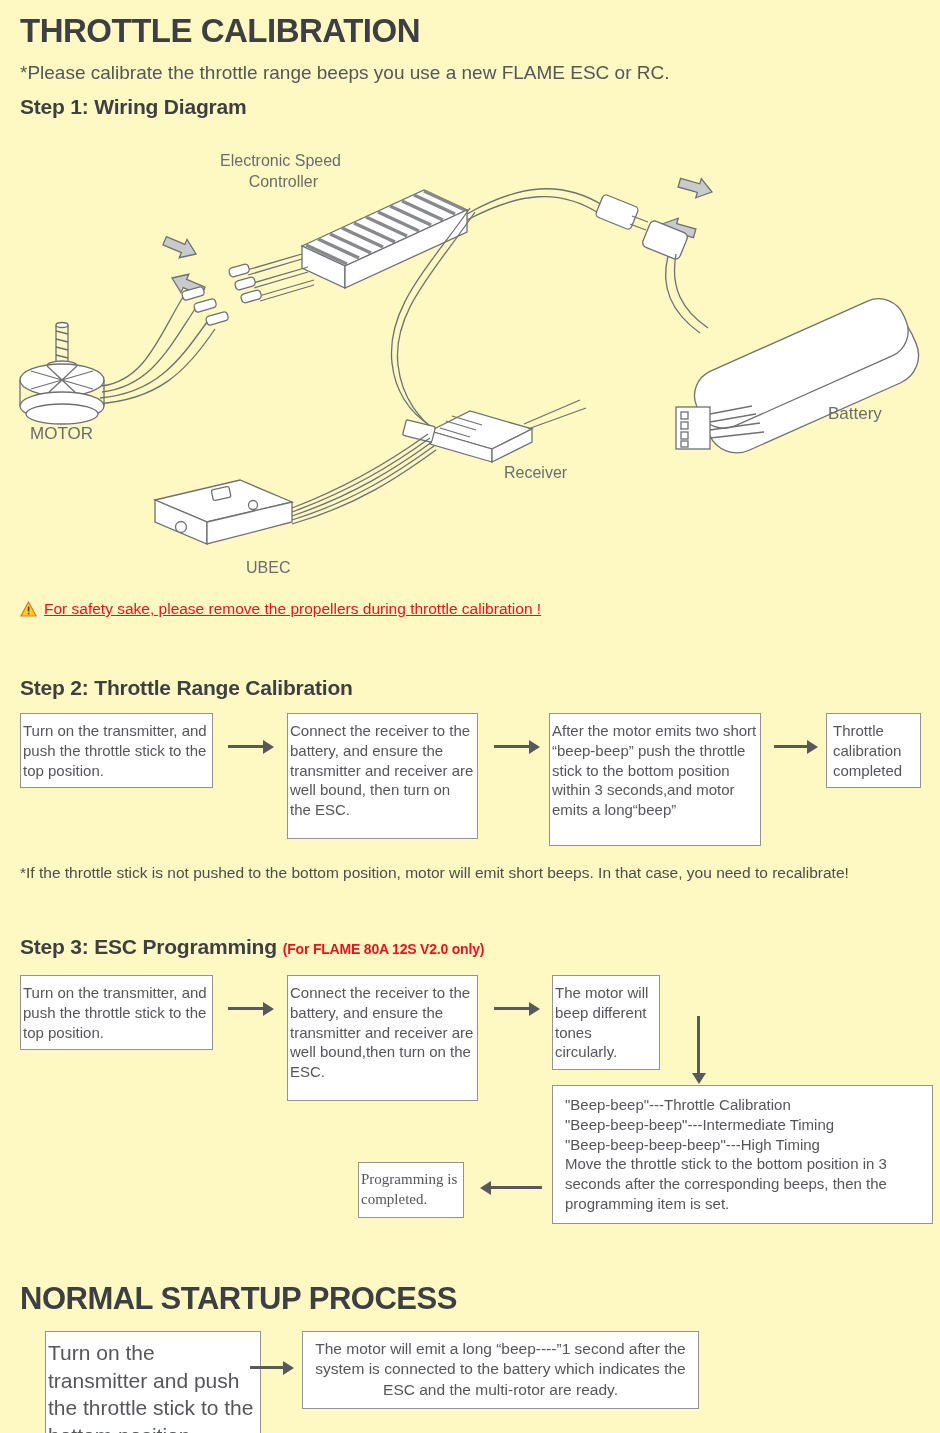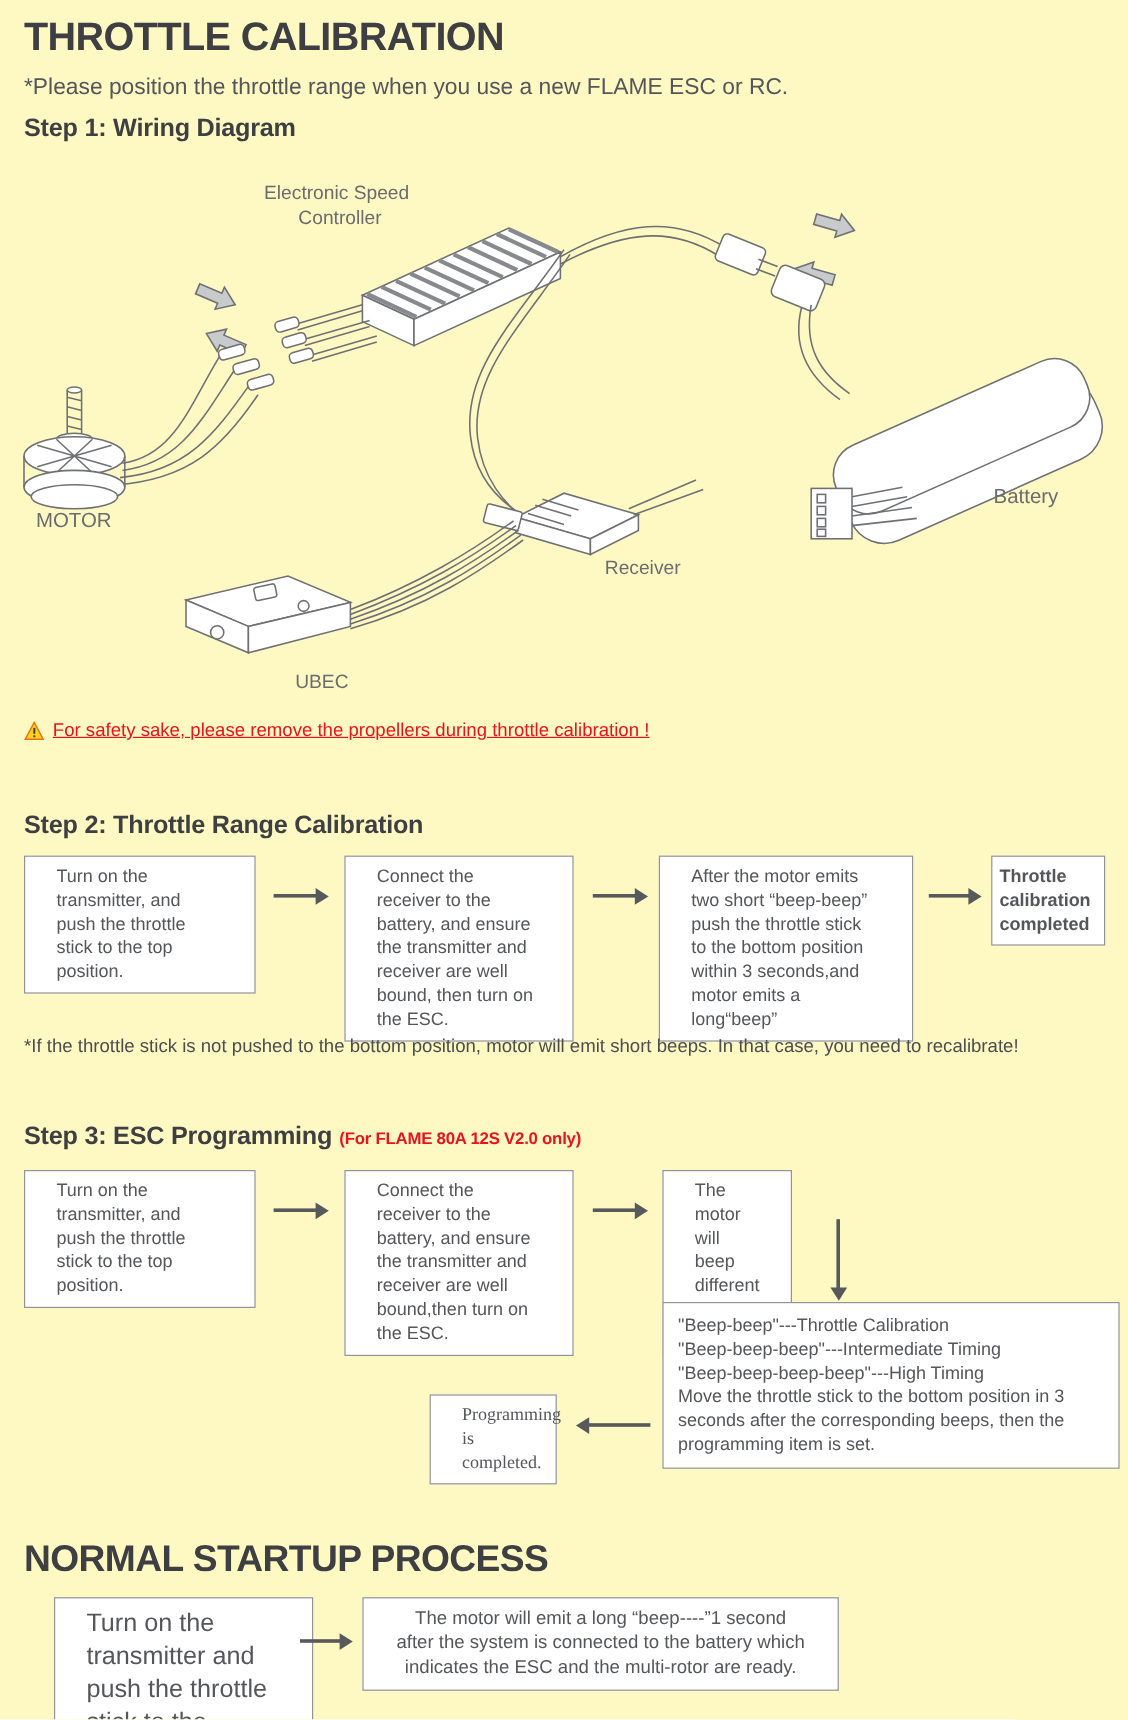--- a/index.html
+++ b/index.html
@@ -6,41 +6,41 @@
   .page{position:relative;width:940px;height:1433px;background:#fef9c3;overflow:hidden;
         font-family:"Liberation Sans",sans-serif;color:#55565a;}
   .abs{position:absolute;}
   .h1{font-size:33px;font-weight:600;color:#3d3f42;letter-spacing:-0.5px;}
   .subtitle{font-size:19px;color:#55565a;}
   .step-h{font-size:21px;font-weight:700;color:#3d3f42;letter-spacing:-0.2px;}
   .step-h .red-note{font-weight:600;font-size:14px;color:#e8131d;margin-left:6px;}
   .warning-row{display:flex;align-items:center;gap:7px;color:#e8131d;font-size:15.5px;text-decoration:underline;}
   .note{font-size:15.5px;color:#4c4d4f;}
   .fbox{position:absolute;box-sizing:border-box;border:1px solid #919396;background:#fff;
-        color:#55565a;font-size:15px;line-height:1.32;padding:7px 26px;}
+        color:#55565a;font-size:15px;line-height:1.32;padding:7px 2px;}
   .fbox.small-pad{padding:7px 6px;}
   .arrow-r{position:absolute;height:3px;background:#58595b;}
   .arrow-r::after{content:"";position:absolute;right:-10px;top:-5.5px;width:0;height:0;
         border-left:11px solid #58595b;border-top:7px solid transparent;border-bottom:7px solid transparent;}
   .arrow-l{position:absolute;height:3px;background:#58595b;}
   .arrow-l::after{content:"";position:absolute;left:-10px;top:-5.5px;width:0;height:0;
         border-right:11px solid #58595b;border-top:7px solid transparent;border-bottom:7px solid transparent;}
   .arrow-d{position:absolute;width:3px;background:#58595b;}
   .arrow-d::after{content:"";position:absolute;bottom:-10px;left:-5.5px;width:0;height:0;
         border-top:11px solid #58595b;border-left:7px solid transparent;border-right:7px solid transparent;}
   .big-heading{font-size:31px;font-weight:600;color:#3d3f42;letter-spacing:-0.5px;}
   svg text{font-family:"Liberation Sans",sans-serif;fill:#6a6c6e;}
 </style>
 </head>
 <body>
 
 <div class="page">
 
   <div class="abs h1" style="left:20px;top:12px;">THROTTLE CALIBRATION</div>
-  <div class="abs subtitle" style="left:20px;top:62px;">*Please position the throttle range when you use a new FLAME ESC or RC.</div>
+  <div class="abs subtitle" style="left:20px;top:62px;">*Please calibrate the throttle range beeps you use a new FLAME ESC or RC.</div>
   <div class="abs step-h" style="left:20px;top:95px;">Step 1: Wiring Diagram</div>
 
   <svg class="abs" style="left:0;top:128px;" width="940" height="460" viewBox="0 0 940 460">
     <defs>
       <path id="blockarrow" d="M0,0 L14,-10 L14,-4.5 L34,-4.5 L34,4.5 L14,4.5 L14,10 Z"></path>
     </defs>
     <g stroke="#6e7073" stroke-width="1.3" fill="none">
 
       <g>
         <polygon points="302,118 424,62 467,82 345,138" fill="#fff"></polygon>
@@ -158,21 +158,21 @@
   </div>
 
   <div class="abs step-h" style="left:20px;top:676px;text-align:center;">Step 2: Throttle Range Calibration</div>
 
   <div class="fbox" style="left:20px;top:713px;width:193px;min-height:69px;">Turn on the transmitter, and push the throttle stick to the top position.</div>
   <div class="arrow-r" style="left:228px;top:745px;width:36px;"></div>
   <div class="fbox" style="left:287px;top:713px;width:191px;min-height:126px;">Connect the receiver to the battery, and ensure the transmitter and receiver are well bound, then turn on the ESC.</div>
   <div class="arrow-r" style="left:494px;top:745px;width:36px;"></div>
   <div class="fbox" style="left:549px;top:713px;width:212px;min-height:133px;">After the motor emits two short “beep-beep” push the throttle stick to the bottom position within 3 seconds,and motor emits a long“beep”</div>
   <div class="arrow-r" style="left:774px;top:745px;width:34px;"></div>
-  <div class="fbox small-pad" style="left:826px;top:713px;width:95px;min-height:69px;font-weight:bold;">Throttle calibration completed</div>
+  <div class="fbox small-pad" style="left:826px;top:713px;width:95px;min-height:69px;">Throttle calibration completed</div>
 
   <div class="abs note" style="left:20px;top:864px;width:900px;">*If the throttle stick is not pushed to the bottom position, motor will emit short beeps. In that case, you need to recalibrate!</div>
 
   <div class="abs step-h" style="left:20px;top:935px;">
     <span>Step 3: ESC Programming</span><span class="red-note">(For FLAME 80A 12S V2.0 only)</span>
   </div>
 
   <div class="fbox" style="left:20px;top:975px;width:193px;min-height:69px;">Turn on the transmitter, and push the throttle stick to the top position.</div>
   <div class="arrow-r" style="left:228px;top:1007px;width:36px;"></div>
   <div class="fbox" style="left:287px;top:975px;width:191px;min-height:126px;">Connect the receiver to the battery, and ensure the transmitter and receiver are well bound,then turn on the ESC.</div>

